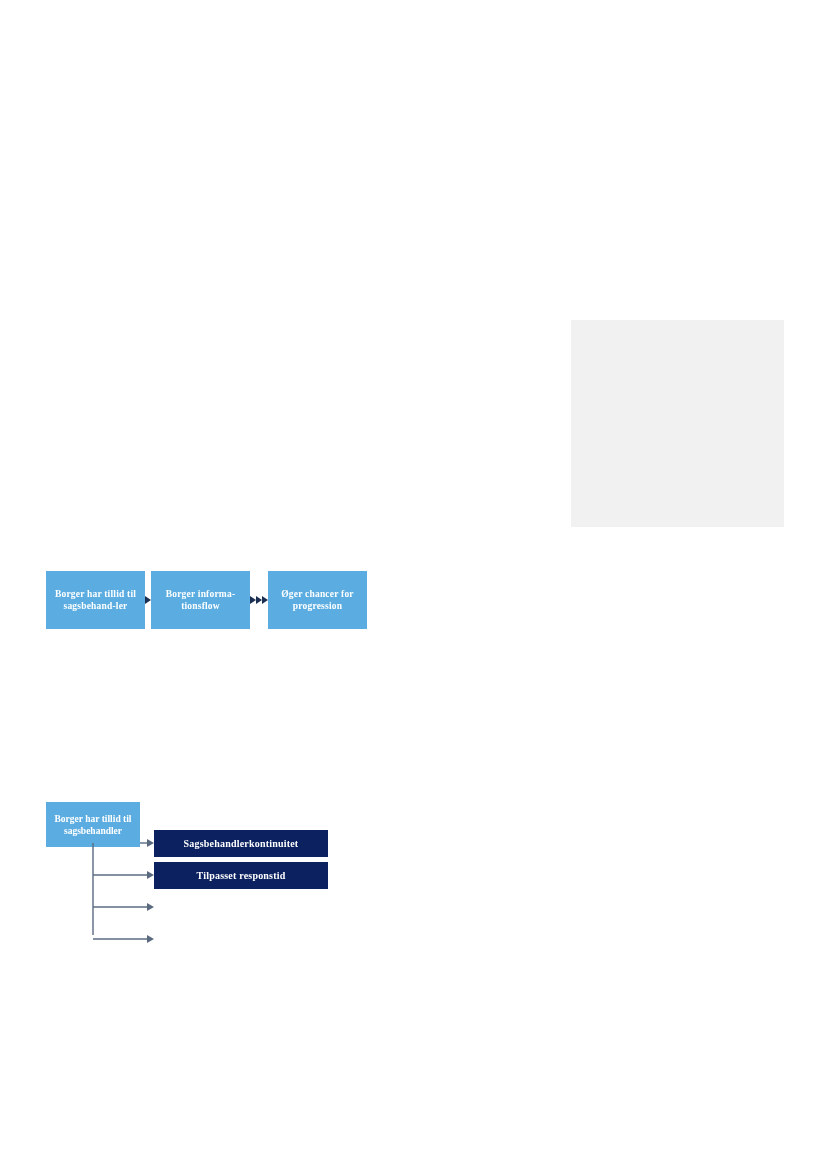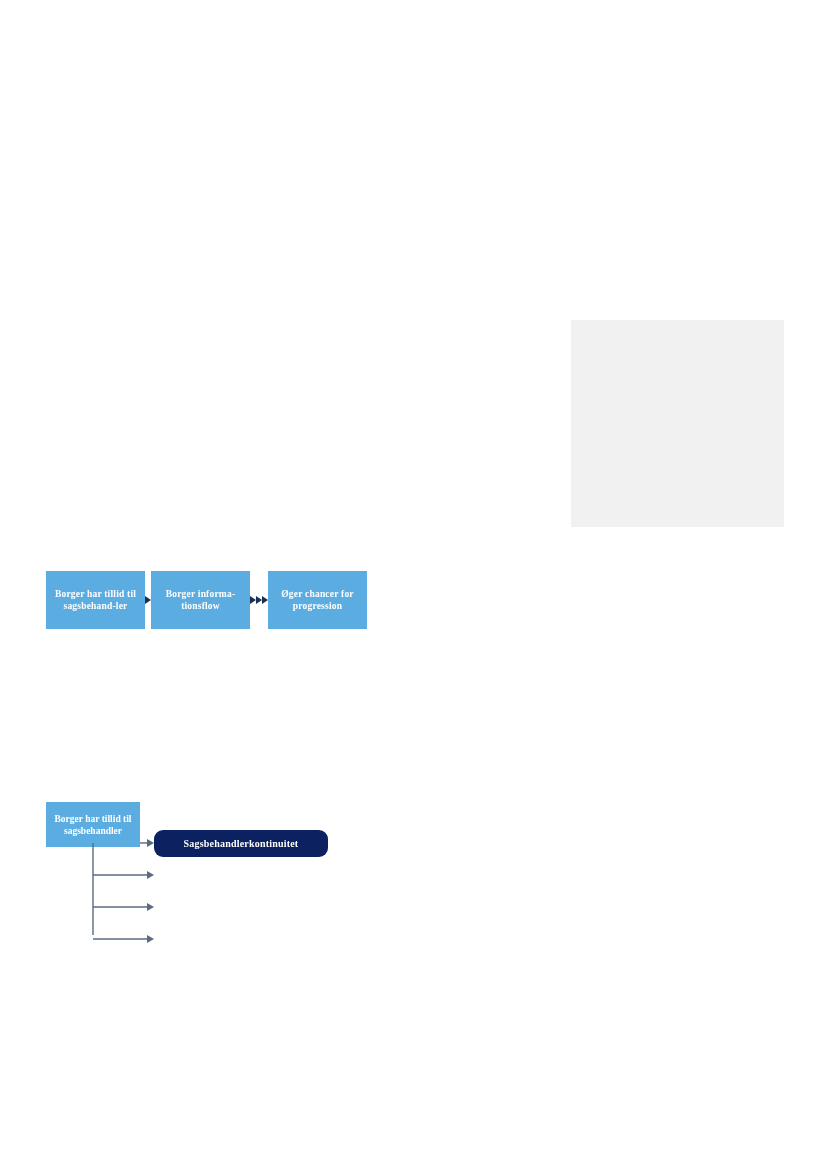--- a/index.html
+++ b/index.html
@@ -121,21 +121,20 @@
     display: flex;
     align-items: center;
     justify-content: center;
     text-align: center;
     font-family: "Liberation Serif", serif;
     font-weight: bold;
     font-size: 10px;
     letter-spacing: 0.2px;
     margin-bottom: 5px;
     box-sizing: border-box;
-    border-radius: 9px;
   }
   .branch-box:last-child { margin-bottom: 0; }
 </style>
 </head>
 <body>
 
 <div class="page">
 
   <div class="gray-placeholder"></div>
 
@@ -178,16 +177,17 @@
 
       <path d="M47,109 L101,109" stroke="#5a6b80" stroke-width="1.4" fill="none"></path>
       <polygon points="101,105 108,109 101,113" fill="#5a6b80"></polygon>
 
       <path d="M47,141 L101,141" stroke="#5a6b80" stroke-width="1.4" fill="none"></path>
       <polygon points="101,137 108,141 101,145" fill="#5a6b80"></polygon>
     </svg>
 
     <div class="branch-items">
       <div class="branch-box">Sagsbehandlerkontinuitet</div>
+      <div class="branch-box">Tilpasset responstid</div>
     </div>
   </div>
 
 </div>
 
 </body></html>

